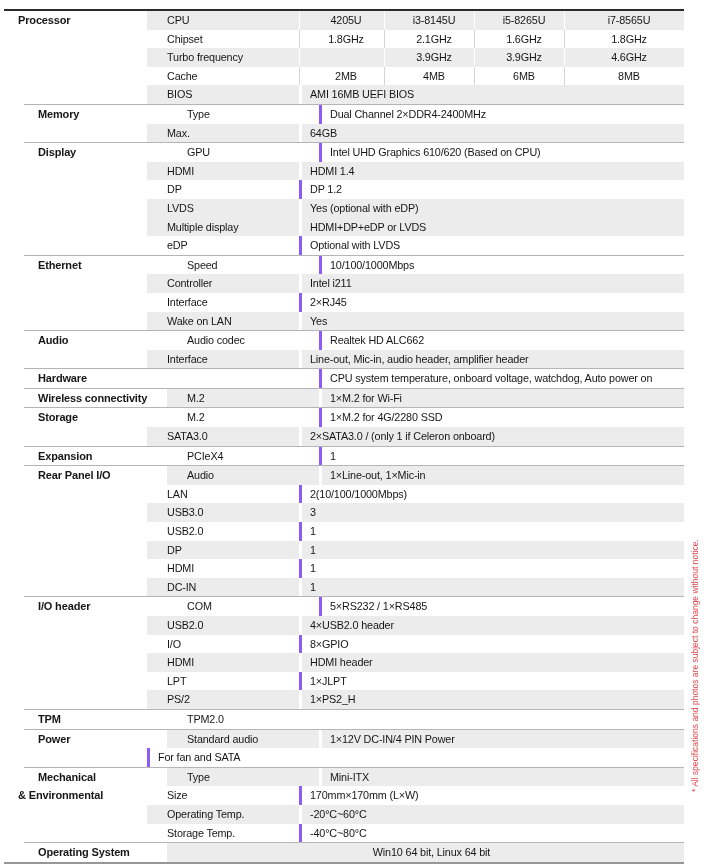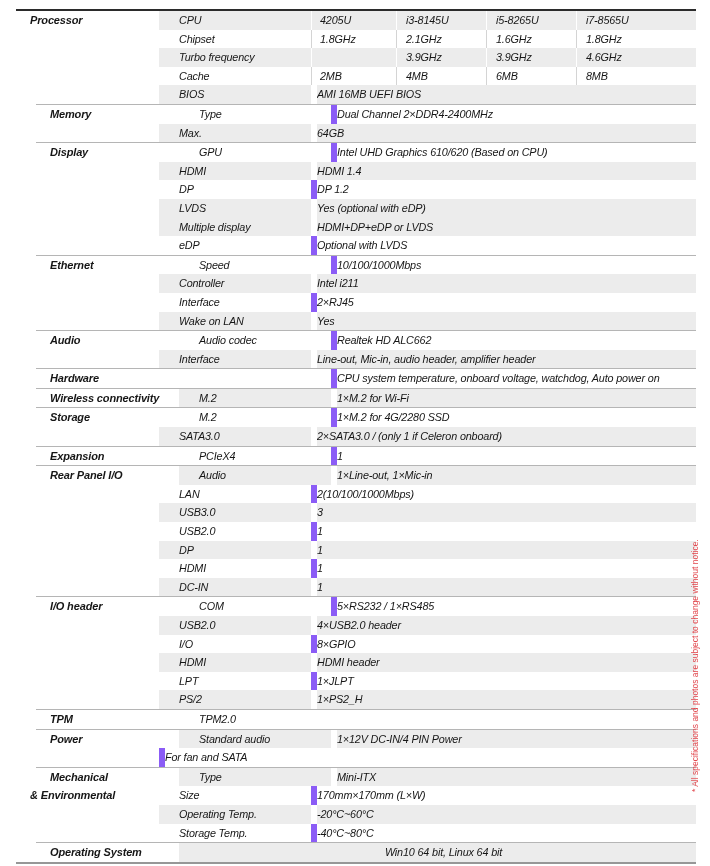--- a/index.html
+++ b/index.html
@@ -2,44 +2,43 @@
 <html style="--stripe: #ececec; --line: #b5b5b5; --border-top: #2b2b2b; --border-bottom: #979797; --note: #e2484e;"><head>
 <meta charset="utf-8">
 <style>
   html,body{margin:0;padding:0;background:#ffffff;}
   body{
     width:710px;height:866px;position:relative;overflow:hidden;
     font-family:"Liberation Sans",sans-serif;color:#161616;
     -webkit-font-smoothing:antialiased;
   }
   .spec-table{
-    position:absolute;left:16px;top:9px;width:680px;
+    position:absolute;left:4px;top:9px;width:680px;
     border-top:2px solid var(--border-top,#2b2b2b);
     border-bottom:2px solid var(--border-bottom,#979797);
-    font-style:italic;
   }
   .row{
     display:flex;height:18.6px;line-height:18.6px;
     font-size:10.8px;letter-spacing:-0.15px;white-space:nowrap;
   }
   .row.section-start{border-top:1px solid var(--line,#b5b5b5);margin-left:20px;}
   .cat{
     width:143px;min-width:143px;box-sizing:border-box;padding-left:14px;
     font-weight:bold;font-size:11px;background:#fff;overflow:hidden;
   }
   .label{
     width:152px;min-width:152px;box-sizing:border-box;padding-left:20px;overflow:hidden;
   }
   .value{
-    flex:1;box-sizing:border-box;
-    border-left:6px solid #8b5cf6;overflow:hidden;
+    flex:1;box-sizing:border-box;padding-left:8px;
+    border-left:3px solid #8b5cf6;overflow:hidden;
   }
   .value.center{text-align:center;padding-left:0;border-left:none;}
   .cellgroup{flex:1;display:flex;}
-  .ccell{box-sizing:border-box;padding-left:9px;border-left:1px solid #d4d4d4;overflow:hidden;}
+  .ccell{box-sizing:border-box;padding-left:9px;border-left:1px solid #d4d4d4;overflow:hidden;text-align:center;}
   .c1{width:85px;min-width:85px;padding-left:8px;}
   .c2{width:90px;min-width:90px;}
   .c3{width:90px;min-width:90px;}
   .c4{flex:1;}
   
   .stripe .label,.stripe .value,.stripe .ccell{background:var(--stripe,#ececec);}
   .stripe .value,.stripe .ccell{border-left-color:#ffffff;}
   .footnote{
     position:absolute;left:690px;top:792px;width:264px;
     transform:rotate(-90deg);transform-origin:0 0;

